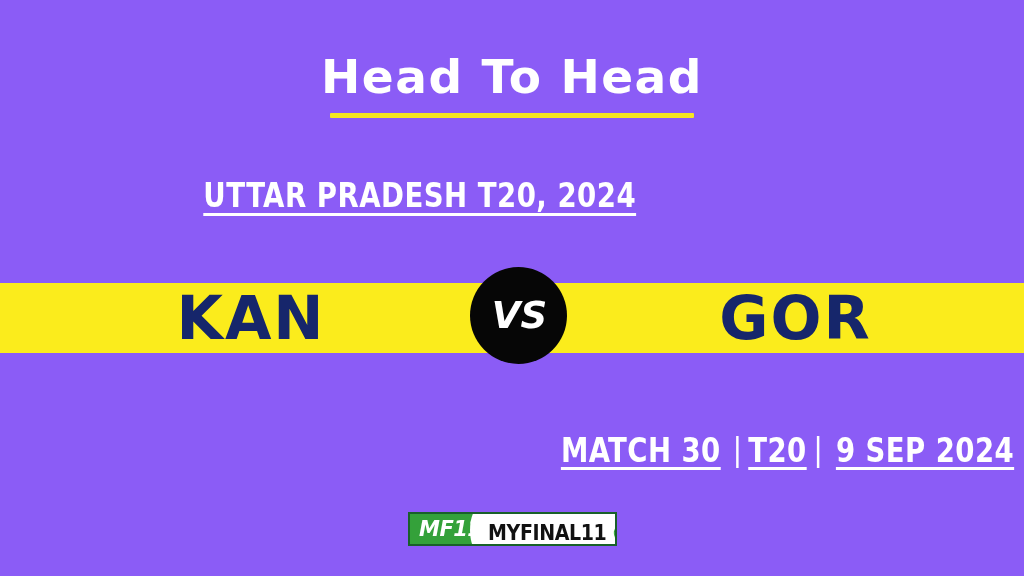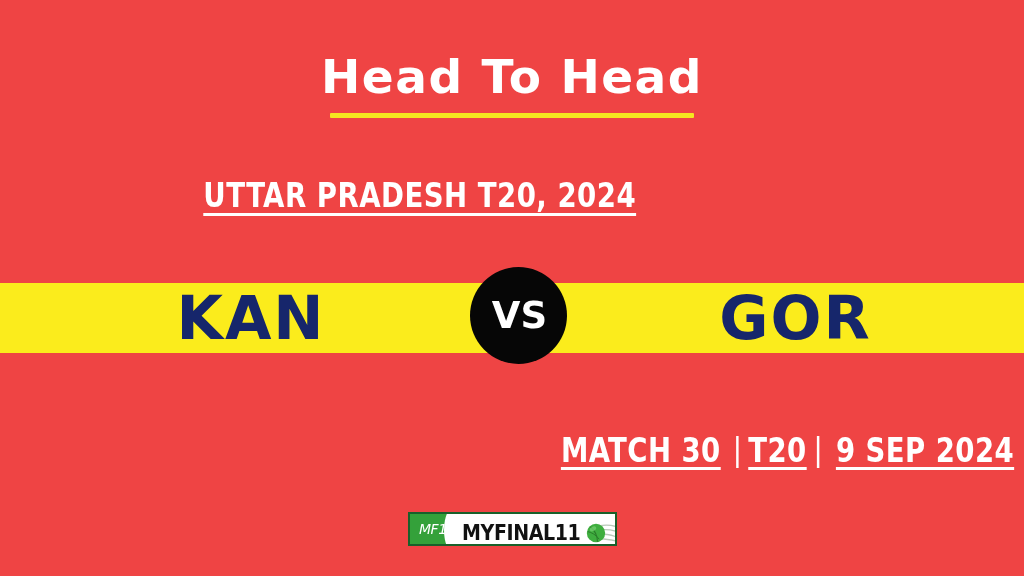--- a/index.html
+++ b/index.html
@@ -11,21 +11,21 @@
     height: 576px;
     overflow: hidden;
     font-family: "Liberation Sans", sans-serif;
     background: #111f5e;
   }
 
   #poster {
     position: relative;
     width: 1024px;
     height: 576px;
-    background: #ef4444;
+    background: #8b5cf6;
     overflow: hidden;
   }
 
   
   #title-block {
     position: absolute;
     left: 0;
     top: 52px;
     width: 1024px;
     text-align: center;
@@ -113,20 +113,21 @@
     height: 97px;
     border-radius: 50%;
     background: #060606;
     display: flex;
     align-items: center;
     justify-content: center;
   }
   #versus-label {
     font-family: "DejaVu Sans", sans-serif;
     font-weight: 700;
+    font-style: italic;
     font-size: 37px;
     letter-spacing: 0px;
     color: #ffffff;
     line-height: 1;
     padding-left: 2px;
   }
 
   
   #match-info-block {
     position: absolute;
@@ -193,23 +194,23 @@
     top: -8px;
     width: 22px;
     height: 48px;
     background: #ffffff;
     border-radius: 50%;
   }
   #brand-mark-label {
     position: relative;
     z-index: 2;
     font-family: "DejaVu Sans", sans-serif;
-    font-weight: 400;
+    font-weight: 700;
     font-style: italic;
-    font-size: 14px;
+    font-size: 21px;
     color: #ffffff;
     letter-spacing: -0.5px;
     line-height: 1;
   }
   #brand-word-wrap {
     flex: 1;
     display: flex;
     align-items: flex-end;
     padding-left: 7px;
     position: relative;

